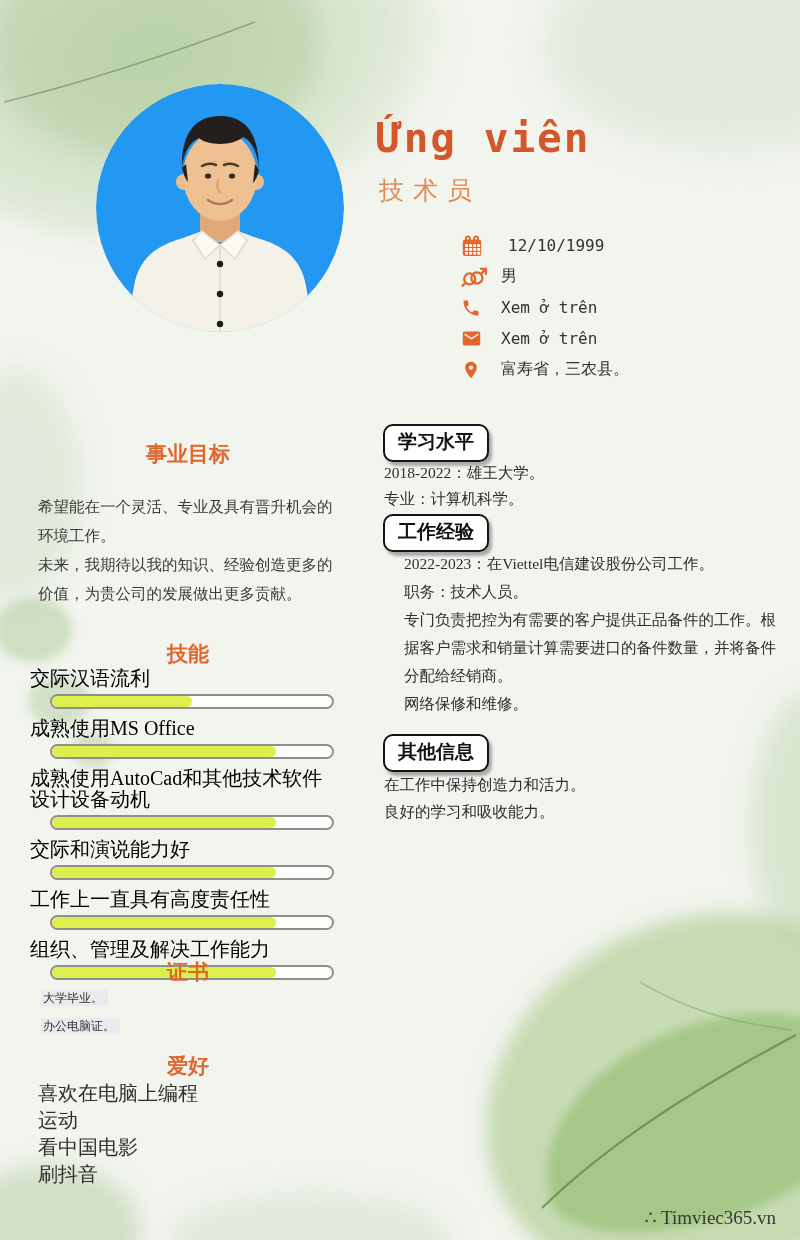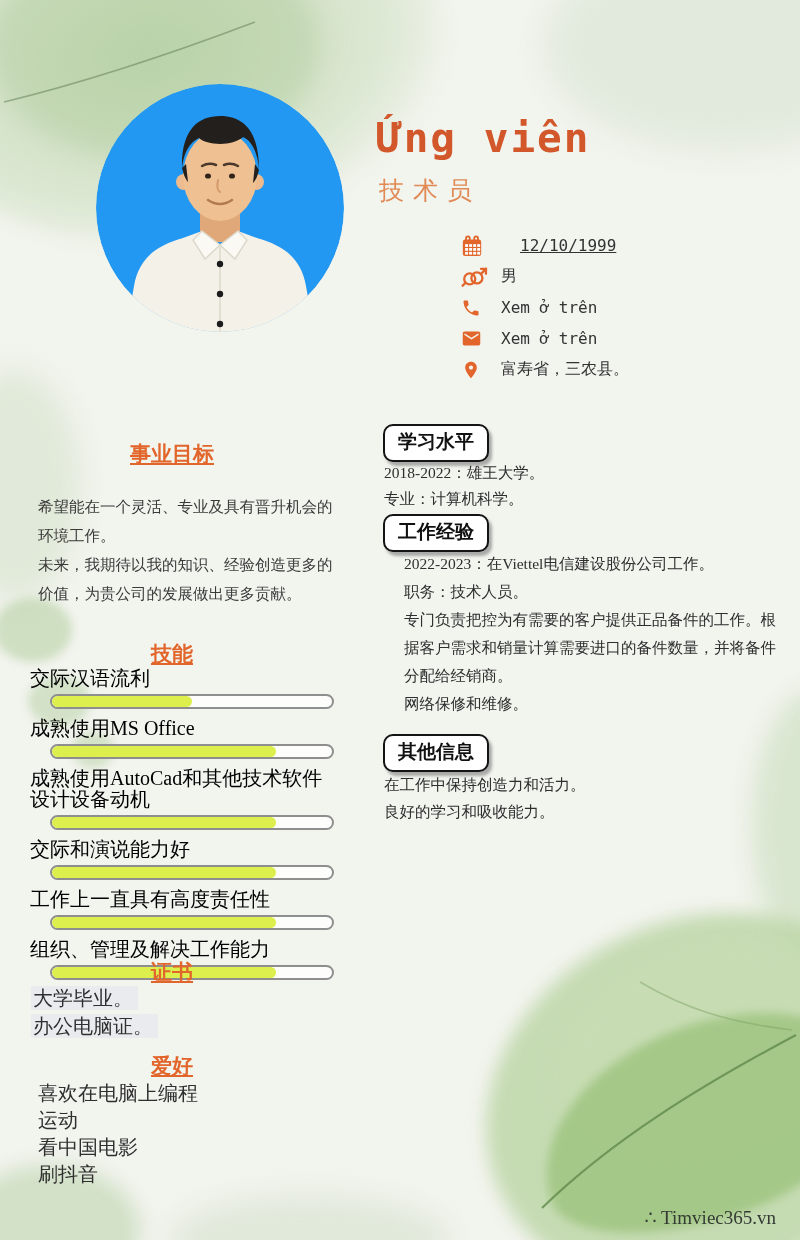--- a/index.html
+++ b/index.html
@@ -52,42 +52,42 @@
   .subtitle {
     position:absolute; left:379px; top:174px;
     font-size:25px; letter-spacing:9px; color:#e08a56;
   }
   .contact { position:absolute; left:461px; top:235px; list-style:none; }
   .contact li { display:flex; align-items:center; height:21px; margin-bottom:10px;
     font-family:"DejaVu Sans Mono","Liberation Mono",monospace;
     font-size:16px; color:#333; }
   .cicon { width:27px; height:21px; display:flex; align-items:center; flex:0 0 27px; }
   .ctext { margin-left:13px; white-space:nowrap; }
-  .ctext.pad { margin-left:32px;text-decoration:underline; }
-
-  
-  .lhead { position:absolute; left:12px; width:320px; text-align:center;
+  .ctext.pad { margin-left:20px; }
+
+  
+  .lhead { position:absolute; left:28px; width:320px; text-align:center;
            font-size:21px; font-weight:bold; color:#e2662b;
-           font-family:"Liberation Sans","DejaVu Sans",sans-serif;text-decoration:underline; }
+           font-family:"Liberation Sans","DejaVu Sans",sans-serif; }
   #obj-head   { top:440px; }
   #skill-head { top:640px; }
   #cert-head  { top:958px; }
   #hobby-head { top:1052px; }
 
   #obj-text { position:absolute; left:38px; top:492px; width:300px;
               font-size:15.5px; line-height:29px; color:#3a3a3a; }
 
   #skills { position:absolute; left:30px; top:668px; width:308px; }
   .skill-label { font-size:20px; line-height:21px; color:#000000; margin-bottom:5px; }
   .skill-bar { margin-left:20px; margin-bottom:9px; width:284px; height:15px;
                border:2px solid #8e8e8e; border-radius:8px; background:#fdfdfb;
                overflow:hidden; }
   .skill-fill { height:100%; background:#ddef4c; border-radius:6px; }
 
-  #certs { position:absolute; left:31px; top:984px; font-size:20px; line-height:28px; }
+  #certs { position:absolute; left:41px; top:984px; font-size:12px; line-height:28px; }
   #certs .hl { background:#e9ebee; padding:1px 5px 1px 2px; }
   #hobbies { position:absolute; left:38px; top:1080px; font-size:20px; line-height:27px; }
 
   
   .pill {
     position:absolute; display:inline-block;
     background:#fff; border:2px solid #141414; border-radius:10px;
     padding:3px 13px 5px;
     font-family:"Liberation Sans","DejaVu Sans",sans-serif;
     font-weight:bold; font-size:19px; color:#111;

